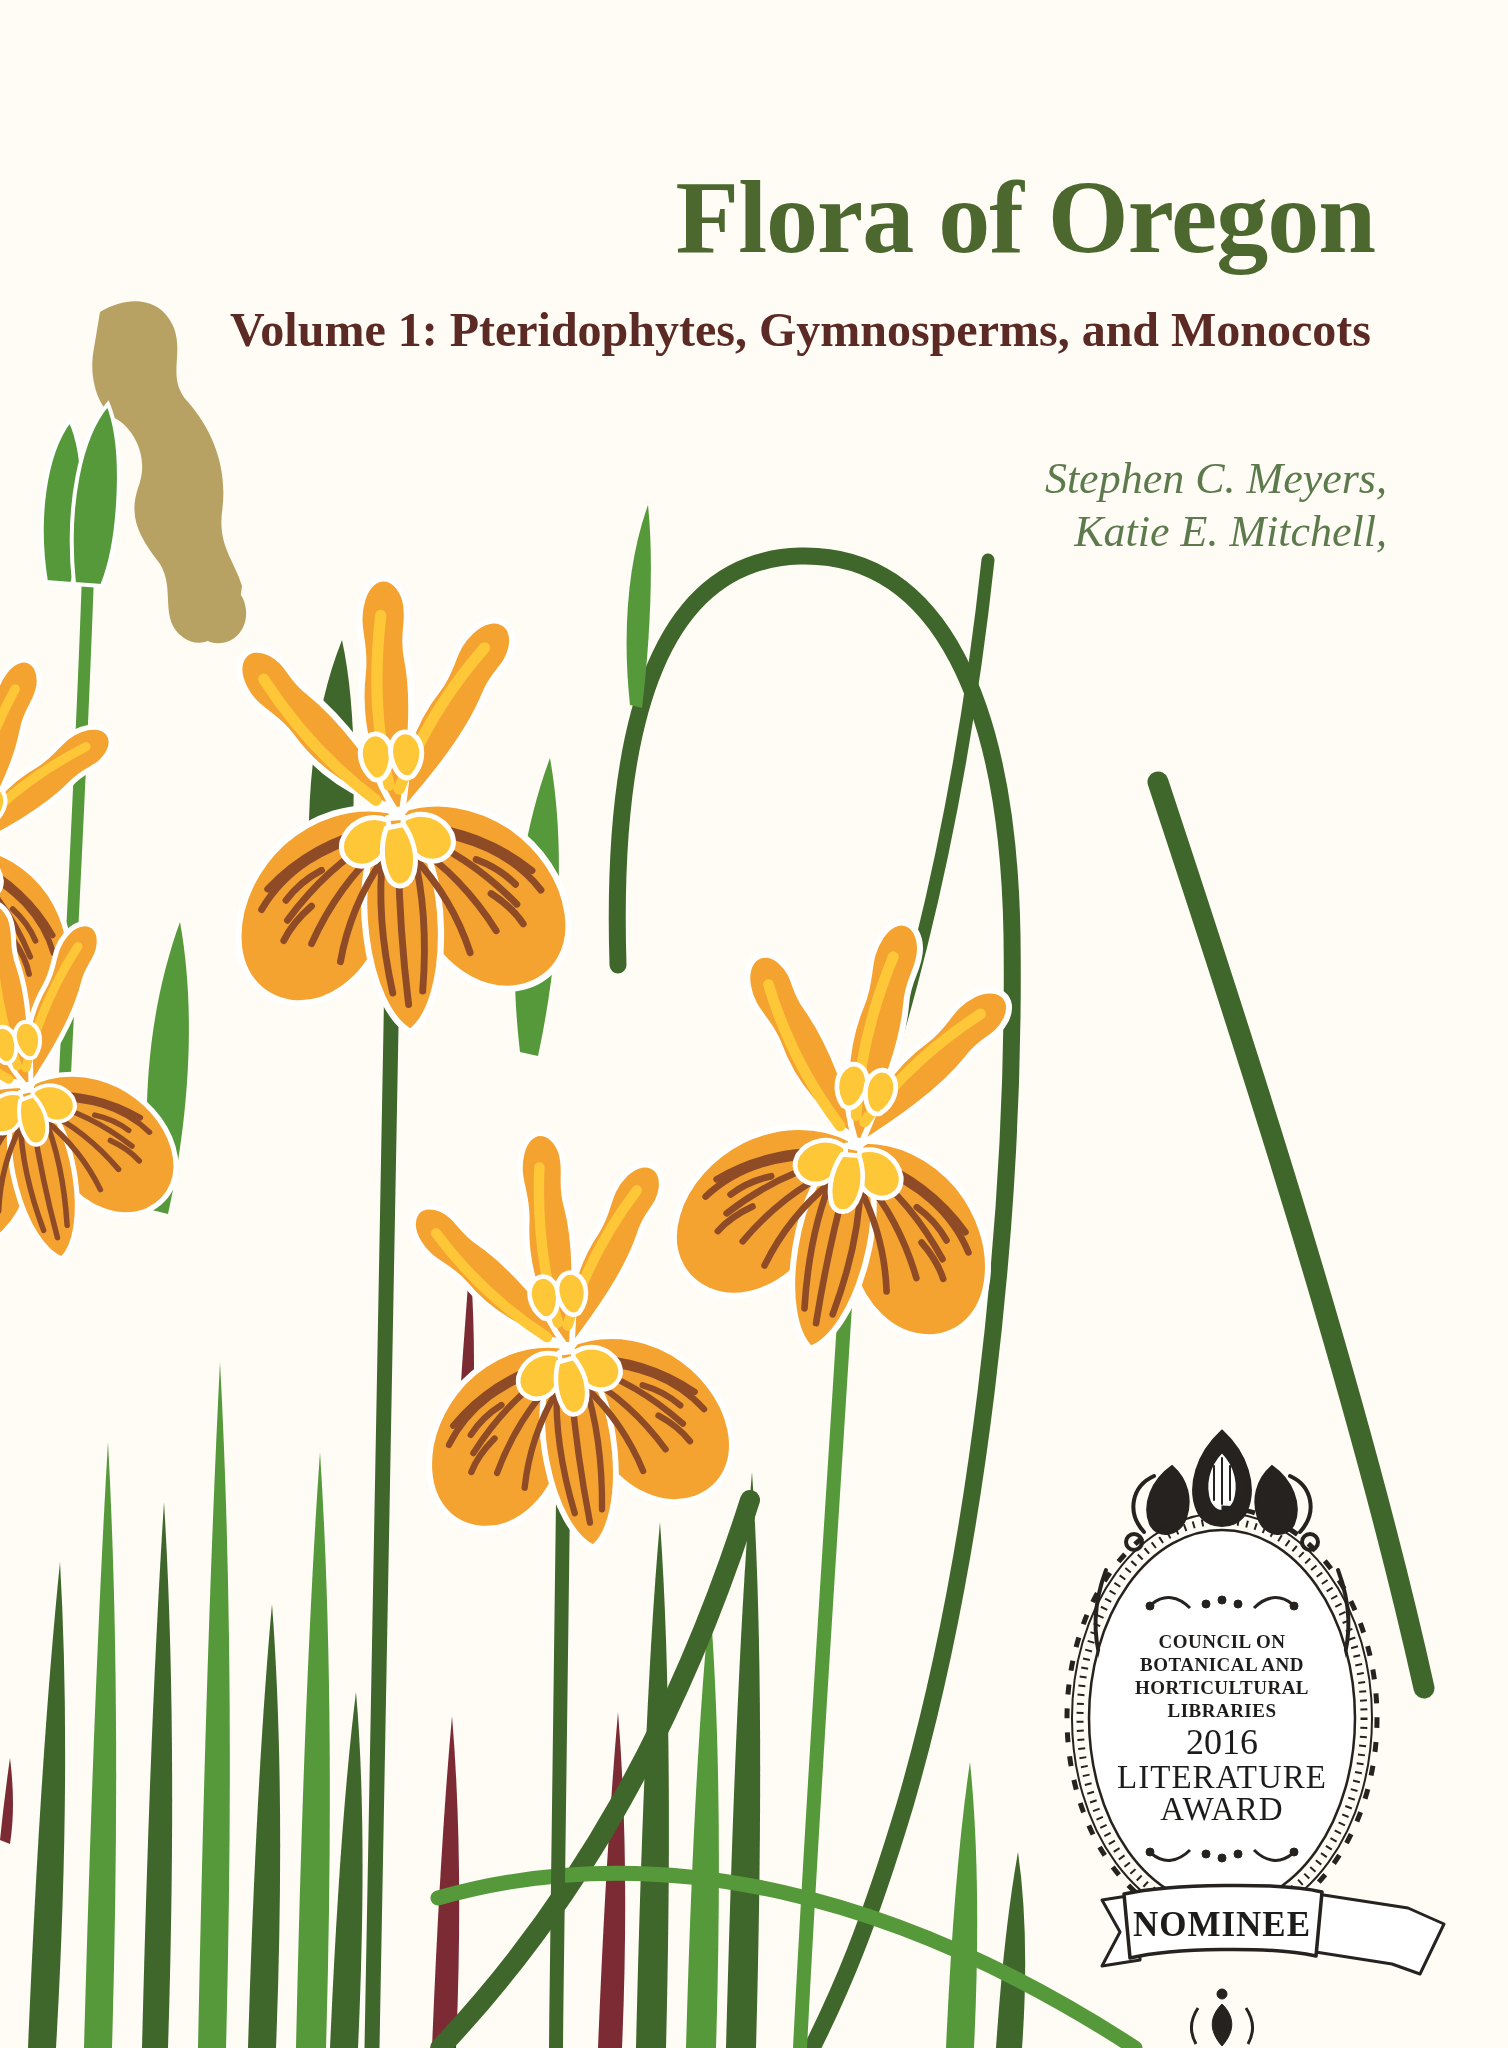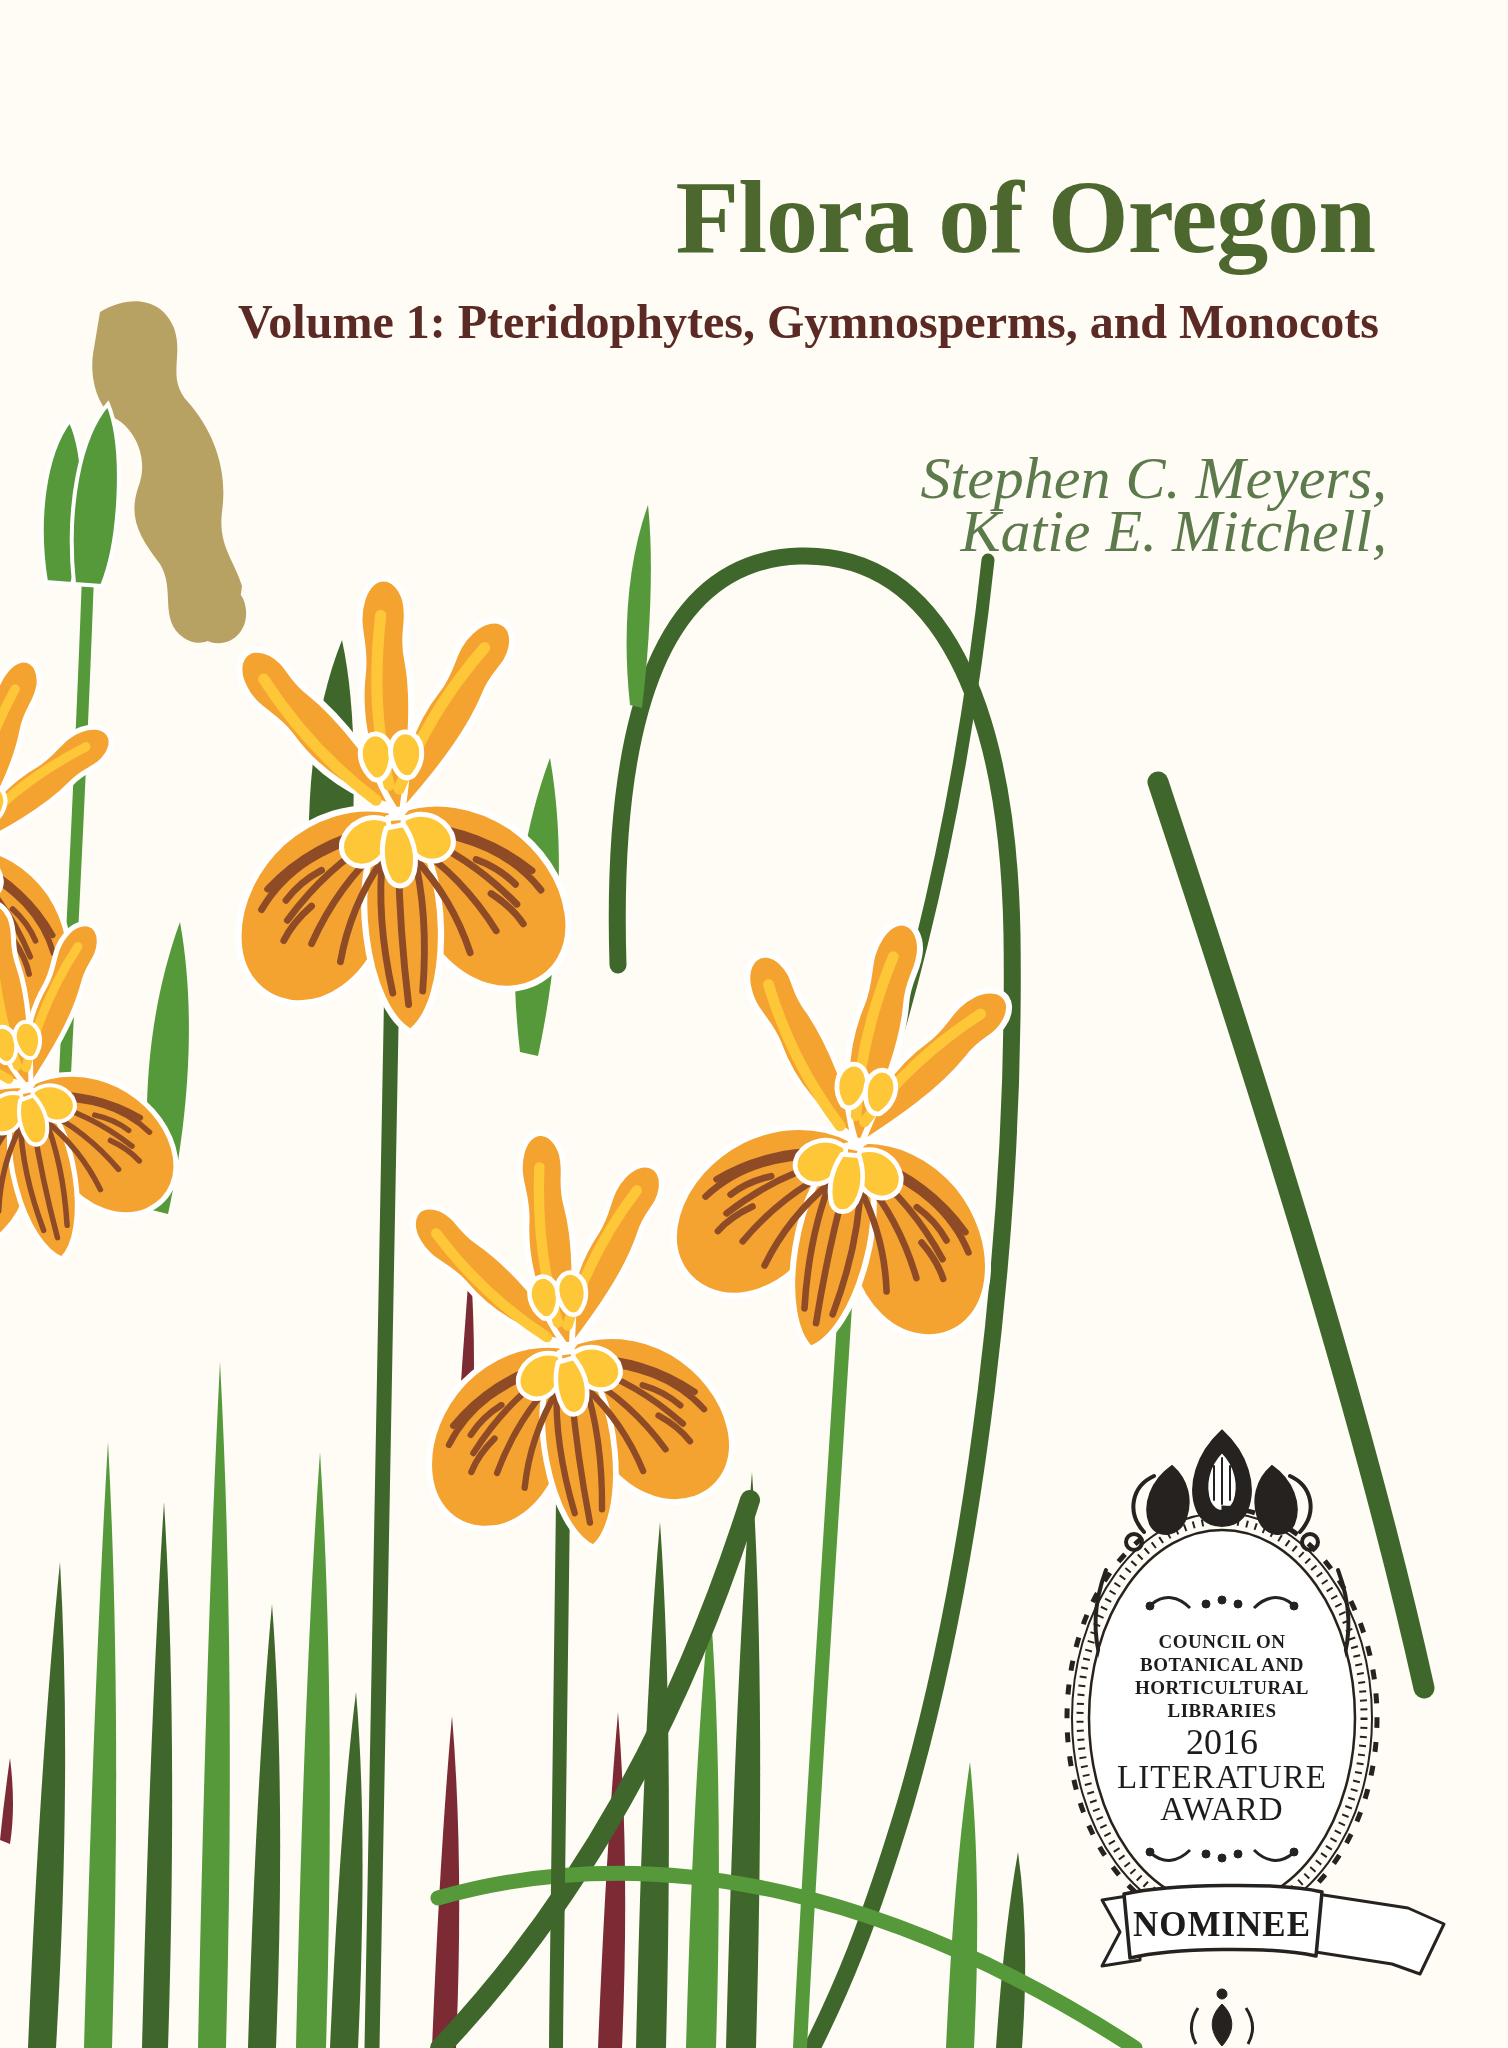--- a/index.html
+++ b/index.html
@@ -13,21 +13,21 @@
     top:150px;left:0;right:121px;
     font-size:104px;font-weight:bold;color:#4d682f;line-height:1.05;
     letter-spacing:-1px;
   }
   .book-subtitle{
     top:288px;left:0;right:121px;
     font-size:48px;font-weight:bold;color:#5c2a24;line-height:1.1;
   }
   .editors{
     top:452px;left:0;right:121px;
-    font-size:60px;font-style:italic;color:#5d7a4d;line-height:53px;margin-left:23px;
+    font-size:44px;font-style:italic;color:#5d7a4d;line-height:53px;margin-left:23px;
   }
   .editors div{white-space:nowrap;}
   #illustration{position:absolute;left:0;top:0;width:1508px;height:2048px;z-index:1;}
   #badge{position:absolute;left:1040px;top:1408px;width:420px;height:640px;z-index:2;}
   .badge-org{font-size:19px;font-weight:bold;letter-spacing:.5px;fill:#1e1c1a;}
   .badge-year{font-size:36px;fill:#1e1c1a;}
   .badge-award{font-size:33px;letter-spacing:1px;fill:#1e1c1a;}
   .badge-ribbon-label{font-size:35px;font-weight:bold;letter-spacing:1px;fill:#1e1c1a;}
   svg text{font-family:"Liberation Serif", serif;}
 </style>
@@ -141,21 +141,21 @@
     <use href="#iris" transform="translate(-35,845) scale(1.05) rotate(18)"></use>
     <use href="#iris" transform="translate(25,1085) rotate(-12)"></use>
     <use href="#iris" transform="translate(855,1140) scale(1.2) rotate(12)"></use>
     <use href="#iris" transform="translate(565,1345) scale(1.15) rotate(-8)"></use>
     <use href="#iris" transform="translate(395,810) scale(1.25) rotate(-4)"></use>
   </g>
 </svg>
 
 <h1 class="cover-text book-title" style="margin:12px;position:absolute;">Flora of Oregon</h1>
 
-<h2 class="cover-text book-subtitle" style="margin:8px;position:absolute;">Volume 1: Pteridophytes, Gymnosperms, and Monocots</h2>
+<h2 class="cover-text book-subtitle" style="margin:16px;position:absolute;">Volume 1: Pteridophytes, Gymnosperms, and Monocots</h2>
 
 <div class="cover-text editors">
   <div>Stephen C. Meyers,</div>
   <div>Katie E. Mitchell,</div>
 </div>
 
 <svg id="badge" viewBox="0 0 420 640" xmlns="http://www.w3.org/2000/svg">
 
   <g fill="none" stroke="#25221f" stroke-width="4" stroke-linecap="round">
     <path fill="#25221f" d="M182,24 C158,46 148,78 158,102 C166,122 198,122 206,102 C216,78 206,46 182,24 Z"></path>

